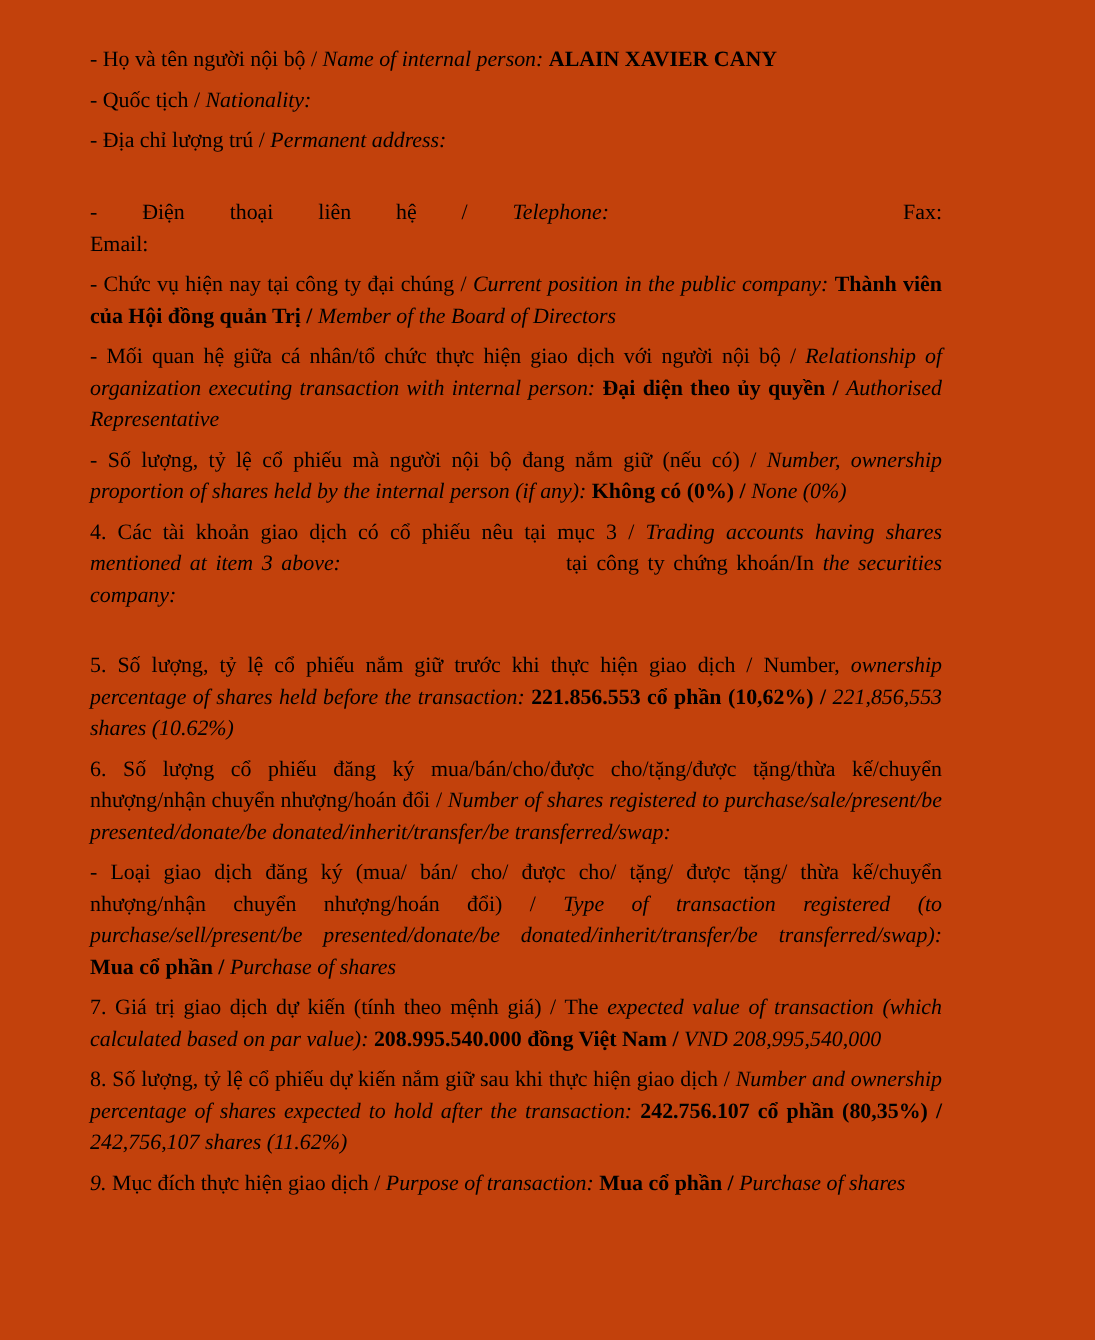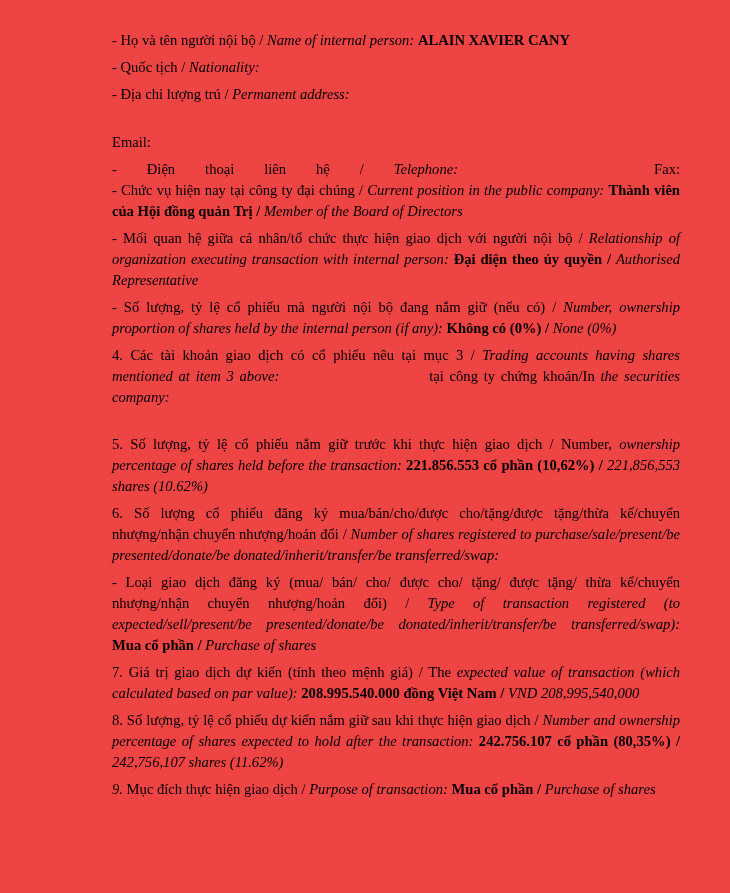--- a/index.html
+++ b/index.html
@@ -11,23 +11,23 @@
     width: 730px;
     height: 893px;
     font-family: "Liberation Serif", "DejaVu Serif", serif;
     color: #000000;
     overflow: hidden;
   }
   .page {
     width: 730px;
     height: 893px;
     position: relative;
-    background: #ef4444;
+    background: #c2410c;
     box-sizing: border-box;
-    padding: 30px 80px 0 112px;
+    padding: 30px 80px 0 60px;
   }
   .doc-body {
     width: 568px;
     font-size: 14.6px;
     line-height: 21px;
     text-align: justify;
     text-justify: inter-word;
   }
   p.para {
     margin: 0 0 6px 0;
@@ -69,26 +69,26 @@
     </p>
 
 
     <p class="para">
       <span class="vi">- Địa chỉ lượng trú</span><span class="sep"> / </span><span class="en">Permanent address:</span>
       <span class="vi-b"></span>
     </p>
 
     <span class="blankline"></span>
 
+    <p class="para tight force-just">
+      <span class="vi">- Điện thoại liên hệ</span><span class="sep"> / </span><span class="en">Telephone:</span><span class="gap-fax"></span><span class="vi">Fax:</span>
+    </p>
+
     <p class="para">
       <span class="vi">Email:</span>
-    </p>
-
-    <p class="para tight force-just">
-      <span class="vi">- Điện thoại liên hệ</span><span class="sep"> / </span><span class="en">Telephone:</span><span class="gap-fax"></span><span class="vi">Fax:</span>
     </p>
 
     <p class="para">
       <span class="vi">- Chức vụ hiện nay tại công ty đại chúng</span><span class="sep"> / </span><span class="en">Current position in the public company:</span>
       <span class="vi-b">Thành viên của Hội đồng quản Trị</span><span class="vi-b"> / </span><span class="en-b">Member of the Board of Directors</span>
     </p>
 
     <p class="para">
       <span class="vi">- Mối quan hệ giữa cá nhân/tổ chức thực hiện giao dịch với người nội bộ</span><span class="sep"> / </span><span class="en">Relationship of organization executing transaction with internal person:</span>
       <span class="vi-b">Đại diện theo ủy quyền</span><span class="vi-b"> / </span><span class="en-b">Authorised Representative</span>
@@ -112,21 +112,21 @@
       <span class="en">ownership percentage of shares held before the transaction:</span>
       <span class="vi-b">221.856.553 cổ phần (10,62%)</span><span class="vi-b"> / </span><span class="en-b">221,856,553 shares (10.62%)</span>
     </p>
 
     <p class="para">
       <span class="vi">6.</span>
       <span class="vi">Số lượng cổ phiếu đăng ký mua/bán/cho/được cho/tặng/được tặng/thừa kế/chuyển nhượng/nhận chuyển nhượng/hoán đổi</span><span class="sep"> / </span><span class="en">Number of shares registered to purchase/sale/present/be presented/donate/be donated/inherit/transfer/be transferred/swap:</span>
     </p>
 
     <p class="para">
-      <span class="vi">- Loại giao dịch đăng ký (mua/ bán/ cho/ được cho/ tặng/ được tặng/ thừa kế/chuyển nhượng/nhận chuyển nhượng/hoán đổi)</span><span class="sep"> / </span><span class="en">Type of transaction registered (to expected/sell/present/be presented/donate/be donated/inherit/transfer/be transferred/swap):</span>
+      <span class="vi">- Loại giao dịch đăng ký (mua/ bán/ cho/ được cho/ tặng/ được tặng/ thừa kế/chuyển nhượng/nhận chuyển nhượng/hoán đổi)</span><span class="sep"> / </span><span class="en">Type of transaction registered (to purchase/sell/present/be presented/donate/be donated/inherit/transfer/be transferred/swap):</span>
       <span class="vi-b">Mua cổ phần</span><span class="vi-b"> / </span><span class="en-b">Purchase of shares</span>
     </p>
 
 
     <p class="para">
       <span class="vi">7.</span>
       <span class="vi">Giá trị giao dịch dự kiến (tính theo mệnh giá)</span><span class="sep"> / </span><span class="vi">The</span>
       <span class="en">expected value of transaction (which calculated based on par value):</span>
       <span class="vi-b">208.995.540.000 đồng Việt Nam</span><span class="vi-b"> / </span><span class="en-b">VND 208,995,540,000</span>
     </p>

